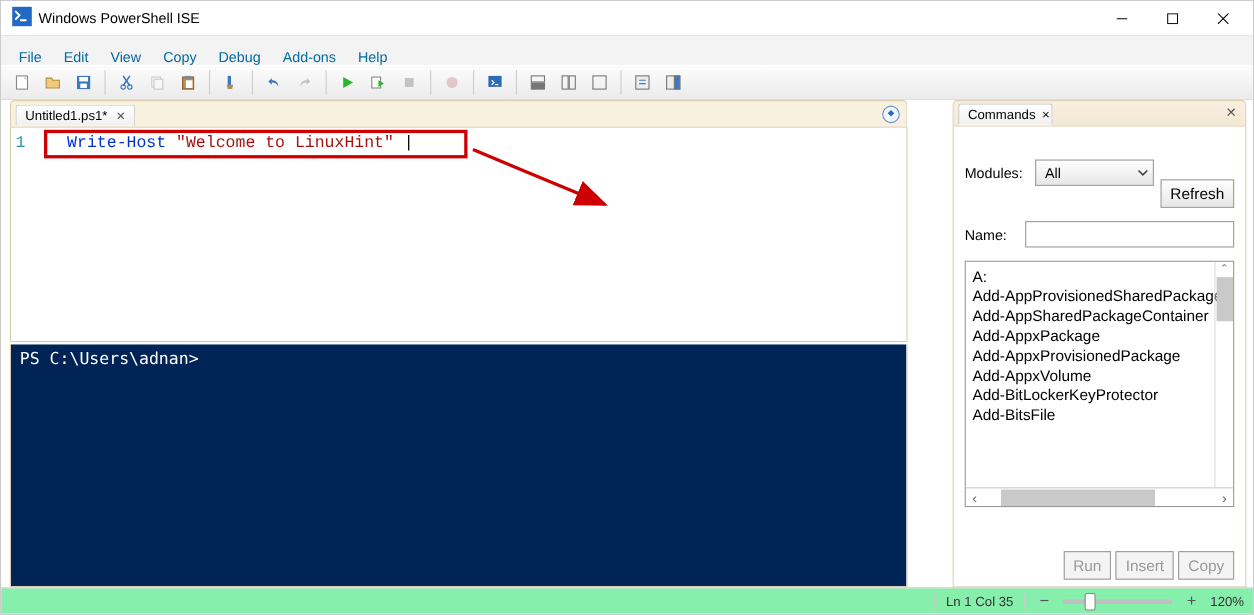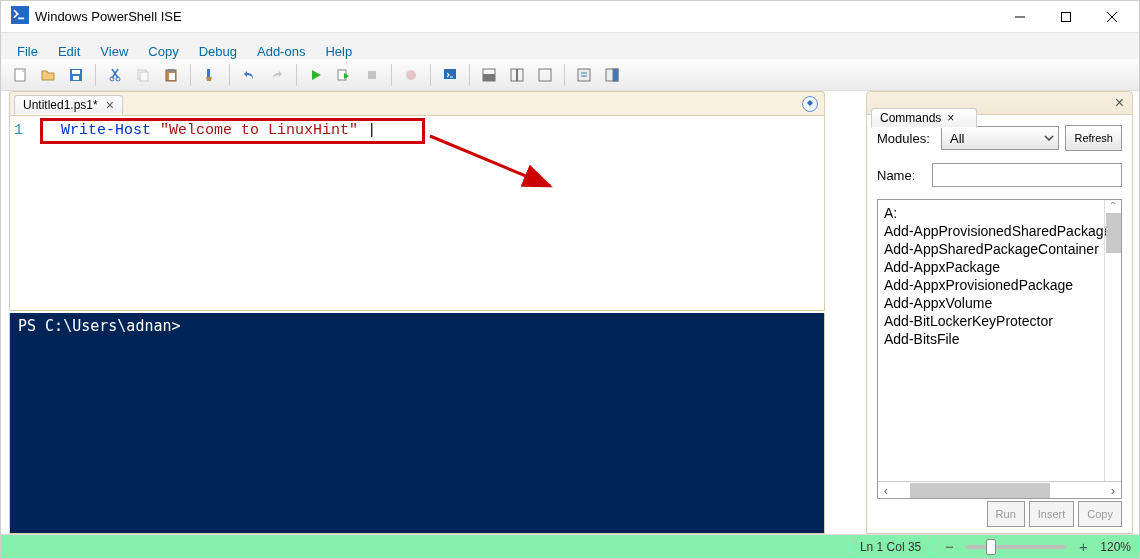--- a/index.html
+++ b/index.html
@@ -33,29 +33,29 @@
     .kw { color: #0033cc; }
     .str { color: #a31515; }
     .annot-box { position:absolute; border: 3px solid #cc0000; top: 2px; left: 30px; width: 385px; height: 26px; pointer-events:none; }
     .annot-arrow { position:absolute; top: 15px; left: 415px; pointer-events: none; }
     
     .console-scroll { flex:1; border: 1px solid #dbcdab; border-top: none; background: #fff; overflow: hidden; display:flex; flex-direction:column; margin-top: 2px;}
     .console { flex:1; background: #012456; color: #fff; font-family: Consolas, 'Lucida Console', monospace; font-size: 15px; padding: 4px 8px; }
     
     .right-panel { width: 279px; display: flex; flex-direction: column; padding: 0 6px; }
     .right-tabbar { display: flex; align-items: center; height: 24px; background: linear-gradient(#f8efe1,#f3e9d5); border: 1px solid #dcd1b5; border-radius: 4px 4px 0 0; }
-    .right-tab { display: flex; align-items: center; padding: 2px 22px 2px 8px; background: linear-gradient(#fff,#f0f0f0); border: 1px solid #ccc; border-bottom-color:#fff; border-radius: 3px 3px 0 0; gap: 6px; position: relative; top:15px; margin-left:4px; font-size:12px;}
+    .right-tab { display: flex; align-items: center; padding: 2px 2px 2px 8px; background: linear-gradient(#fff,#f0f0f0); border: 1px solid #ccc; border-bottom-color:#fff; border-radius: 3px 3px 0 0; gap: 6px; position: relative; top:1px; margin-left:4px; font-size:12px;}
     .right-close { margin-left: auto; margin-right:8px; color:#555; font-size:16px;}
     
     .commands-body { flex: 1; border: 1px solid #dcd1b5; border-top: none; padding: 10px 10px 6px; display: flex; flex-direction: column; min-height: 0; }
     .cmd-row { display: flex; align-items: center; margin-bottom: 12px; gap: 6px; }
     .cmd-label { width: 58px; font-size: 13px; color: #000; }
     .combo { display: flex; align-items: center; border: 1px solid #999; background: linear-gradient(#fff,#e6e6e6); height: 24px; flex: 1; padding: 0 4px 0 8px; }
     .combo span { flex:1; font-size: 13px;}
-    .btn { height: 26px; border: 1px solid #999; background: linear-gradient(#fff,#e6e6e6); padding: 0 8px; font-size: 11px; }
+    .btn { height: 26px; border: 1px solid #999; background: linear-gradient(#fff,#e6e6e6); padding: 0 8px; font-size: 14px; margin-top: 38px; }
     .btn.disabled { color:#999; background:#f4f4f4;}
     .txt { height: 24px; border: 1px solid #999; flex: 1; padding: 0 6px; font-size: 13px; }
     
     .cmd-list-box { flex:1; border: 1px solid #999; min-height:0; display:flex; flex-direction:column;}
     .cmd-list { flex:1; overflow: hidden; position: relative; padding: 4px 0;}
     .cmd-item { padding: 1px 6px; font-size: 14px; white-space: nowrap; color: #000; cursor: default; }
     .hscroll { height:17px; border-top:1px solid #ccc; display:flex; align-items:center;}
     .hscroll .thumb { height:15px; background:#c9c9c9; margin:0 16px; width: 140px;}
     .hscroll .arr { width:16px; display:flex; align-items:center; justify-content:center; color:#666;}
     .hscroll .sp { flex:1;}

